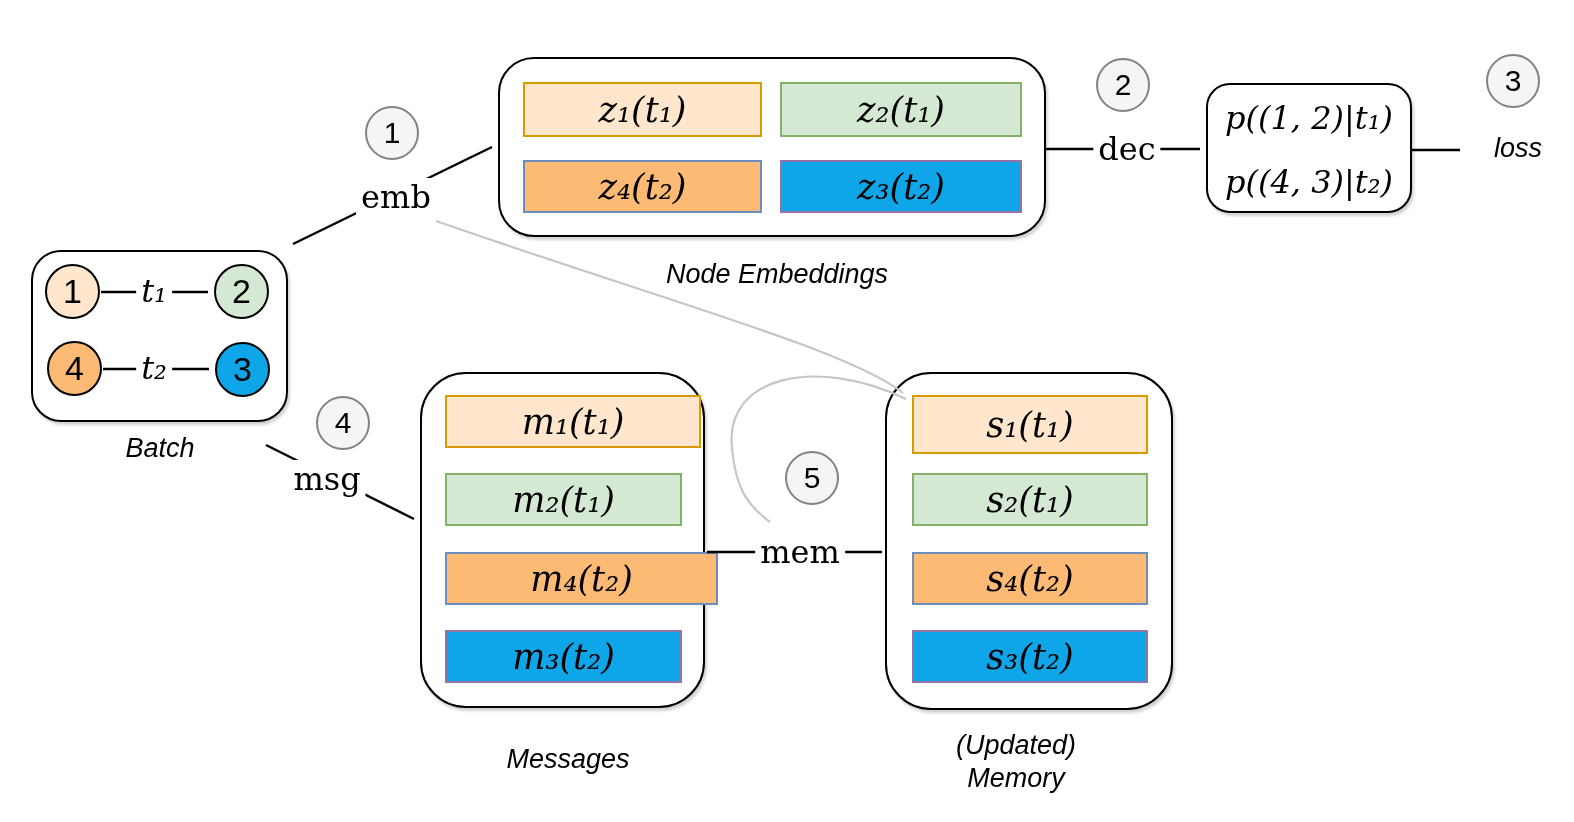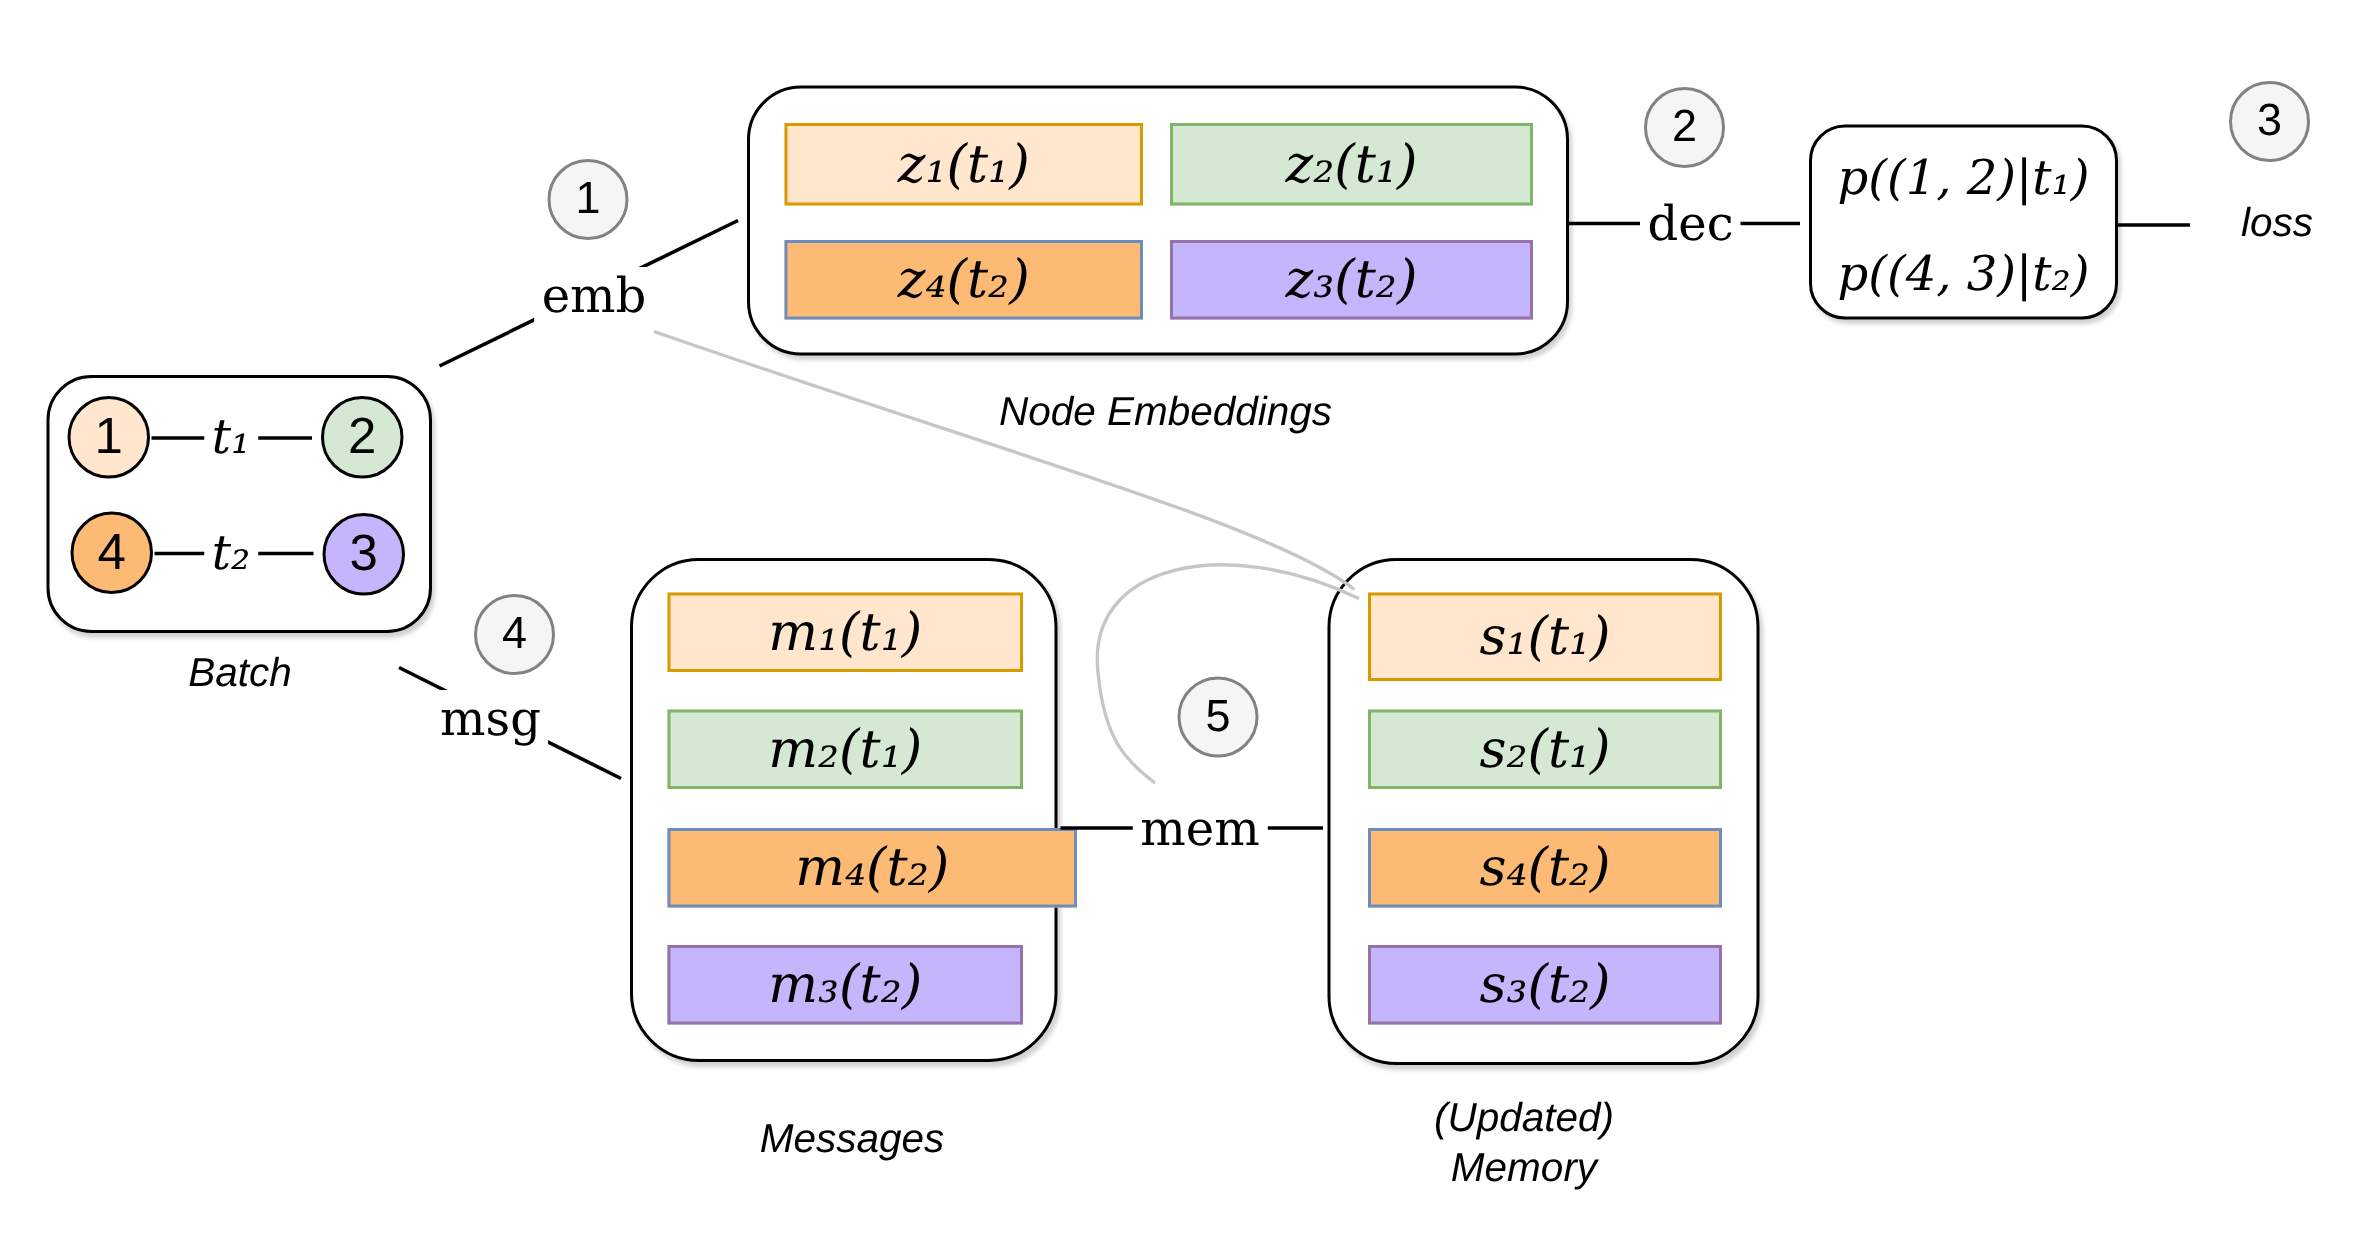--- a/index.html
+++ b/index.html
@@ -15,21 +15,21 @@
   #eprob-box    { left:1206px;top:83px;  width:206px; height:130px; border-radius:24px; }
   #messages-box { left:420px; top:372px; width:285px; height:336px; border-radius:46px; }
   #memory-box   { left:885px; top:372px; width:288px; height:338px; border-radius:46px; }
 
   
   .cell { position:absolute; z-index:2; border:2px solid; display:flex; align-items:center;
           justify-content:center; font:italic 35px "DejaVu Serif",serif; }
   .orange { background:#ffe6cc; border-color:#d79b00; }
   .green  { background:#d5e8d4; border-color:#82b366; }
   .blue   { background:#fdba74; border-color:#6c8ebf; }
-  .purple { background:#c4b5fd; border-color:#9673a6; }
+  .purple { background:#0ea5e9; border-color:#9673a6; }
 
   
   .node { position:absolute; z-index:2; width:55px; height:55px; border-radius:50%;
           border:2.5px solid; display:flex; align-items:center; justify-content:center;
           font-size:34px; }
   
   .step { position:absolute; z-index:2; width:54px; height:54px; border-radius:50%;
           background:#f5f5f5; border:2px solid #828282; display:flex; align-items:center;
           justify-content:center; font-size:30px; }
 
@@ -70,21 +70,21 @@
   <div class="cell green" style="left:780px;top:82px;width:242px;height:55px;">z₂(t₁)</div>
   <div class="cell blue" style="left:523px;top:160px;width:239px;height:53px;">z₄(t₂)</div>
   <div class="cell purple" style="left:780px;top:160px;width:242px;height:53px;">z₃(t₂)</div>
   <div class="boxlabel" style="left:777px;top:259px;">Node Embeddings</div>
 
   <div class="bigbox" id="eprob-box"></div>
   <div class="prob-row" style="top:98px;">p((1, 2)|t₁)</div>
   <div class="prob-row" style="top:162px;">p((4, 3)|t₂)</div>
 
   <div class="bigbox" id="messages-box"></div>
-  <div class="cell orange" style="left:445px;top:395px;width:237px;height:53px;">m₁(t₁)</div>
+  <div class="cell orange" style="left:445px;top:395px;width:256px;height:53px;">m₁(t₁)</div>
   <div class="cell green" style="left:445px;top:473px;width:237px;height:53px;">m₂(t₁)</div>
   <div class="cell blue" style="left:445px;top:552px;width:273px;height:53px;">m₄(t₂)</div>
   <div class="cell purple" style="left:445px;top:630px;width:237px;height:53px;">m₃(t₂)</div>
   <div class="boxlabel" style="left:568px;top:744px;">Messages</div>
 
   <div class="bigbox" id="memory-box"></div>
   <div class="cell orange" style="left:912px;top:395px;width:236px;height:59px;">s₁(t₁)</div>
   <div class="cell blue" style="left:912px;top:552px;width:236px;height:53px;">s₄(t₂)</div>
   <div class="cell green" style="left:912px;top:473px;width:236px;height:53px;">s₂(t₁)</div>
   <div class="cell purple" style="left:912px;top:630px;width:236px;height:53px;">s₃(t₂)</div>

